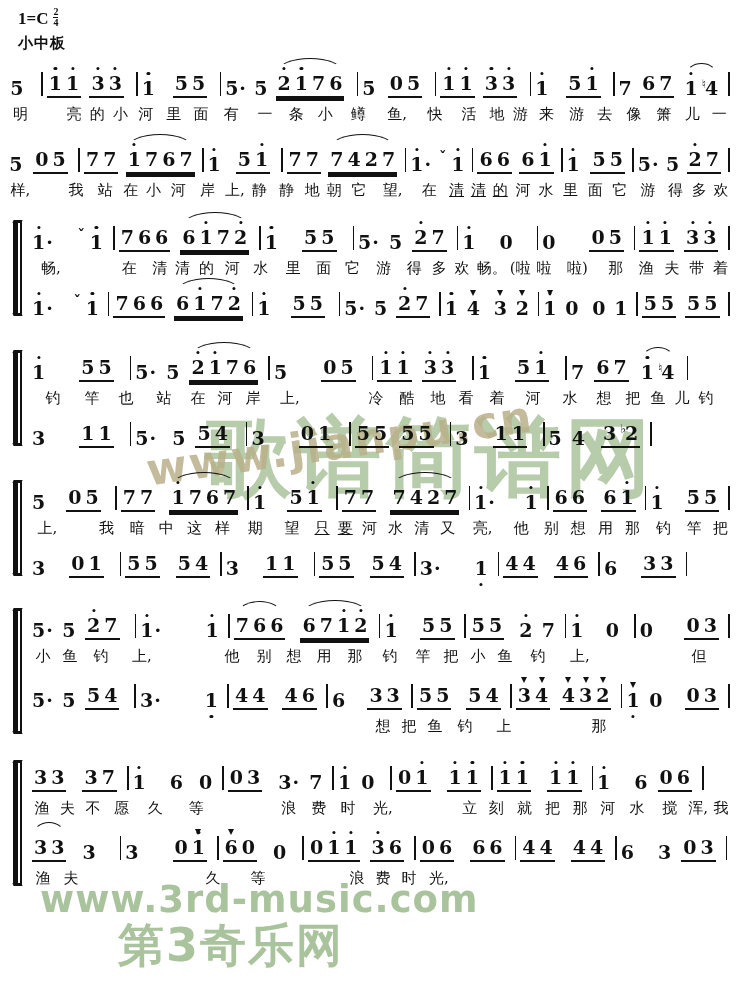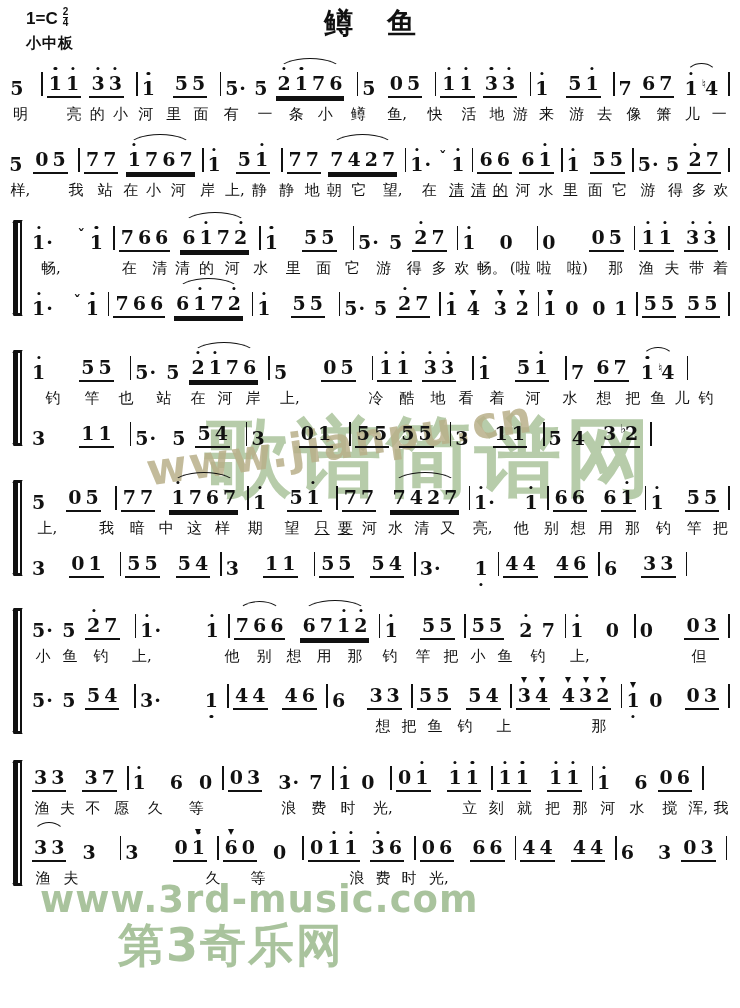--- a/index.html
+++ b/index.html
@@ -56,22 +56,22 @@
     font-size: 46px;
     color: #9bb98c;
     opacity: .85;
     letter-spacing: 2px;
     white-space: nowrap;
   }
 
   
   #header { position: relative; z-index: 2; height: 62px; }
   .key-block {
-    position: absolute; left: 26px; top: 8px;
-    font-family: Liberation Sans, sans-serif;
+    position: absolute; left: 18px; top: 8px;
+    font-family: Liberation Serif, serif;
   }
   .key-line { font-size: 17px; font-weight: 700; display: flex; align-items: center; gap: 5px; }
   .timesig {
     display: inline-flex; flex-direction: column;
     font-size: 10px; line-height: 1.0; font-weight: 700;
     text-align: center; transform: translateY(-1px);
   }
   .timesig .den { border-top: 1px solid #111; }
   .tempo { font-size: 15px; font-weight: 700; margin-top: 5px; letter-spacing: 1px; }
 
@@ -224,21 +224,20 @@
     <div class="key-line">
       <span>1=C</span>
       <span class="timesig">
         <span class="num">2</span>
         <span class="den">4</span>
       </span>
     </div>
     <div class="tempo">小中板</div>
   </div>
 
-  <div class="song-title">鳟鱼</div>
 
 </div>
 
 <div id="music">
 
   <div class="system" style="margin-top:2px;">
     <div class="staff-line">
       <span class="sp sp-xs"></span>
       <span class="note">5</span>
       <span class="sp sp-m"></span>

